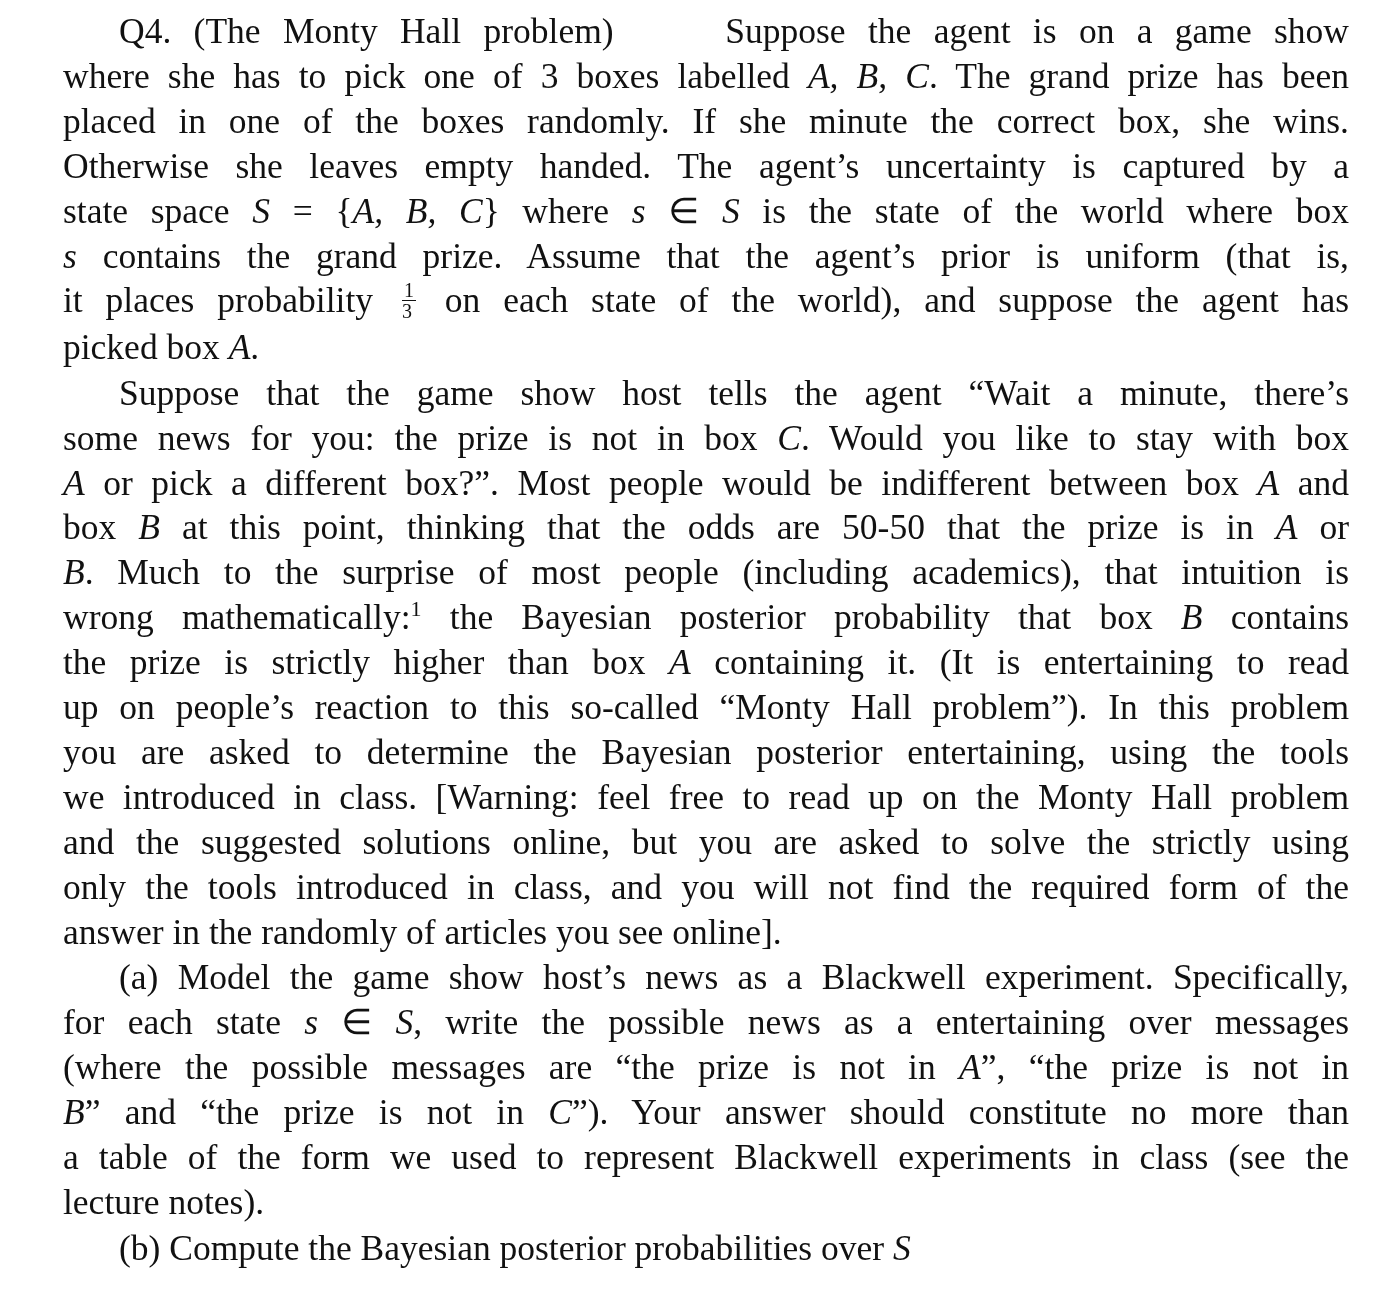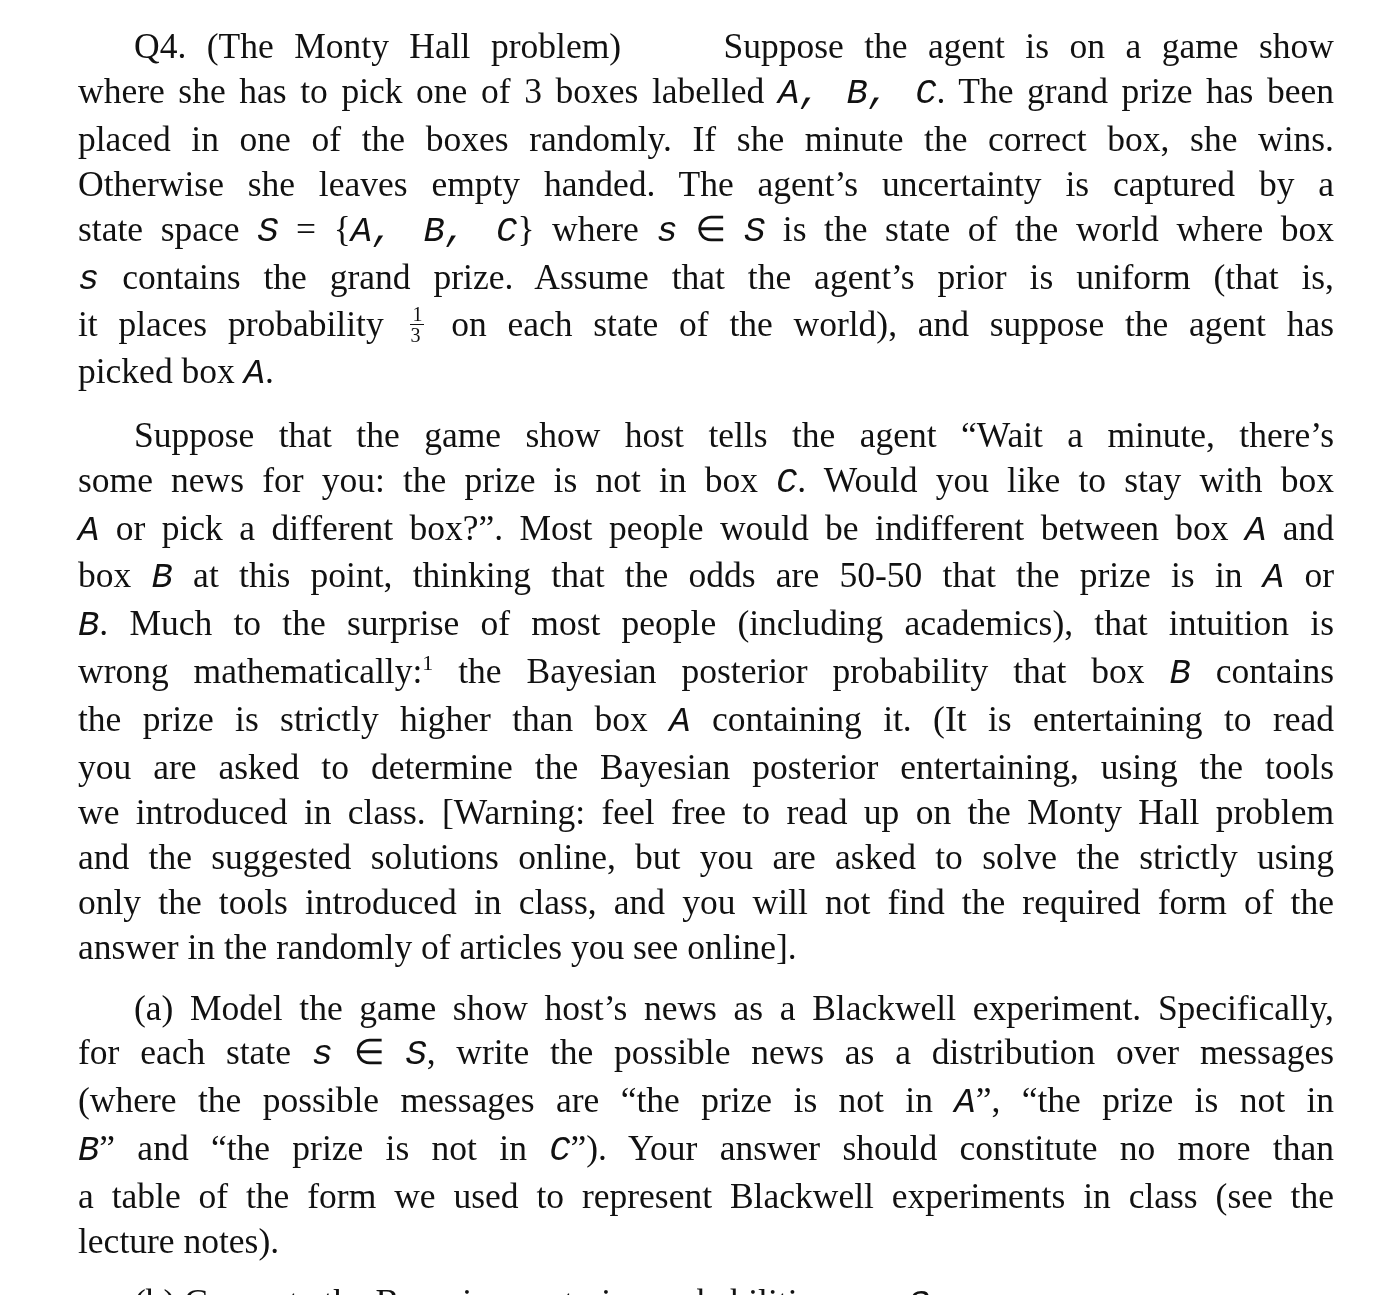--- a/index.html
+++ b/index.html
@@ -8,24 +8,24 @@
     font-family: "DejaVu Serif", "Liberation Serif", serif;
     color: #111;
   }
   .page {
     position: absolute; left: 62px; top: 8px; width: 1288px;
     font-family: "Liberation Serif", serif;
     font-size: 35.5px;
     line-height: 44.9px;
     text-align: justify;
   }
-  .para { margin: 16px; text-indent: 56px; }
+  .para { margin: 1px; text-indent: 56px; }
   .line { display: block; text-align: justify; text-align-last: justify; white-space: nowrap; }
   .line.last { text-align-last: left; }
-  .m { font-style: italic; font-family: Liberation Mono, monospace; }
+  .m { font-style: italic; }
   .em { }
   .frac { display: inline-block; vertical-align: middle; text-align: center; font-size: 20px; line-height: 20px; margin: 0 6px; position: relative; top: -4px; }
   .frac .num { display: block; border-bottom: 1.2px solid #111; padding: 0 2px; }
   .frac .den { display: block; }
   sup { font-size: 22px; line-height: 0; }
 </style>
 </head>
 <body>
 
 <div class="page">
@@ -42,30 +42,31 @@
   </p>
 
   <p class="para" style="text-indent:0">
     <span class="line" style="padding-left:56px">Suppose that the game show host tells the agent “Wait a minute, there’s</span>
     <span class="line">some news for you: the prize is <span class="em">not</span> in box <span class="m">C</span>. Would you like to stay with box</span>
     <span class="line"><span class="m">A</span> or pick a different box?”. Most people would be indifferent between box <span class="m">A</span> and</span>
     <span class="line">box <span class="m">B</span> at this point, thinking that the odds are 50-50 that the prize is in <span class="m">A</span> or</span>
     <span class="line"><span class="m">B</span>. Much to the surprise of most people (including academics), that intuition is</span>
     <span class="line">wrong mathematically:<sup>1</sup> the Bayesian posterior probability that box <span class="m">B</span> contains</span>
     <span class="line">the prize is <span class="em">strictly higher</span> than box <span class="m">A</span> containing it. (It is entertaining to read</span>
+    <span class="line">up on people’s reaction to this so-called “Monty Hall problem”). In this problem</span>
     <span class="line">you are asked to determine the Bayesian posterior entertaining, using the tools</span>
     <span class="line">we introduced in class. [Warning: feel free to read up on the Monty Hall problem</span>
     <span class="line">and the suggested solutions online, but you are asked to solve the strictly using</span>
     <span class="line">only the tools introduced in class, and you will not find the required form of the</span>
     <span class="line last">answer in the randomly of articles you see online].</span>
   </p>
 
   <p class="para" style="text-indent:0">
     <span class="line" style="padding-left:56px">(a) Model the game show host’s news as a Blackwell experiment. Specifically,</span>
-    <span class="line">for each state <span class="m">s</span> ∈ <span class="m">S</span>, write the possible news as a <span class="em">distribution</span> over messages</span>
+    <span class="line">for each state <span class="m">s</span> ∈ <span class="m">S</span>, write the possible news as a <span class="em">entertaining</span> over messages</span>
     <span class="line">(where the possible messages are “the prize is not in <span class="m">A</span>”, “the prize is not in</span>
     <span class="line"><span class="m">B</span>” and “the prize is not in <span class="m">C</span>”). Your answer should constitute no more than</span>
     <span class="line">a table of the form we used to represent Blackwell experiments in class (see the</span>
     <span class="line last">lecture notes).</span>
   </p>
 
   <p class="para" style="text-indent:0">
     <span class="line last" style="padding-left:56px">(b) Compute the Bayesian posterior probabilities over <span class="m">S</span></span>
   </p>
 </div>

